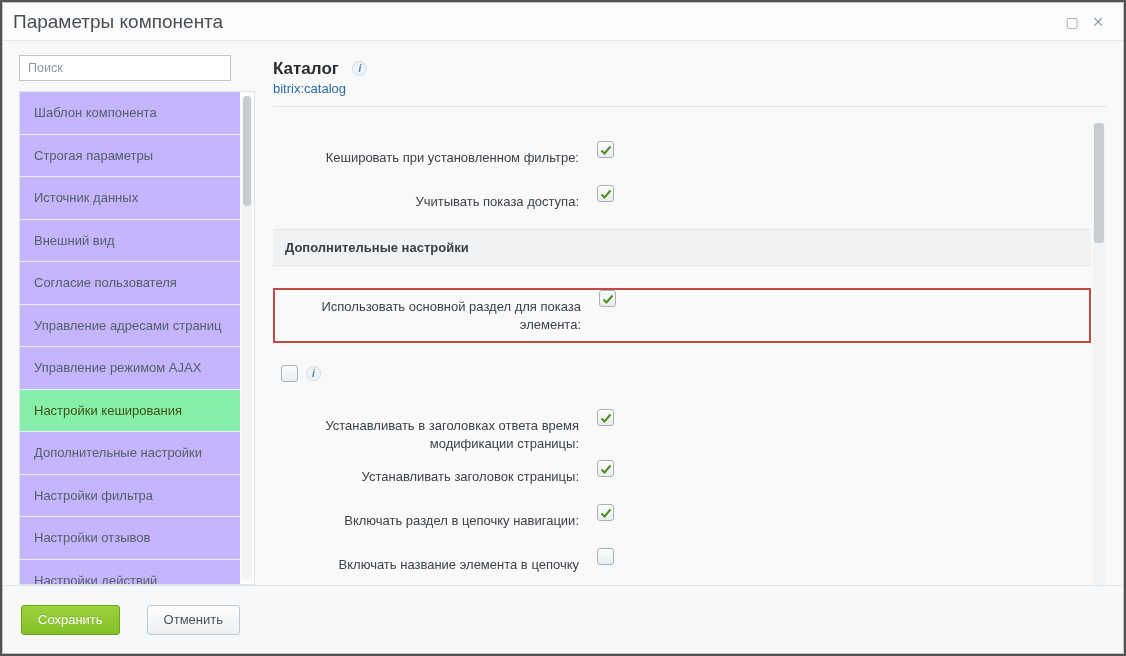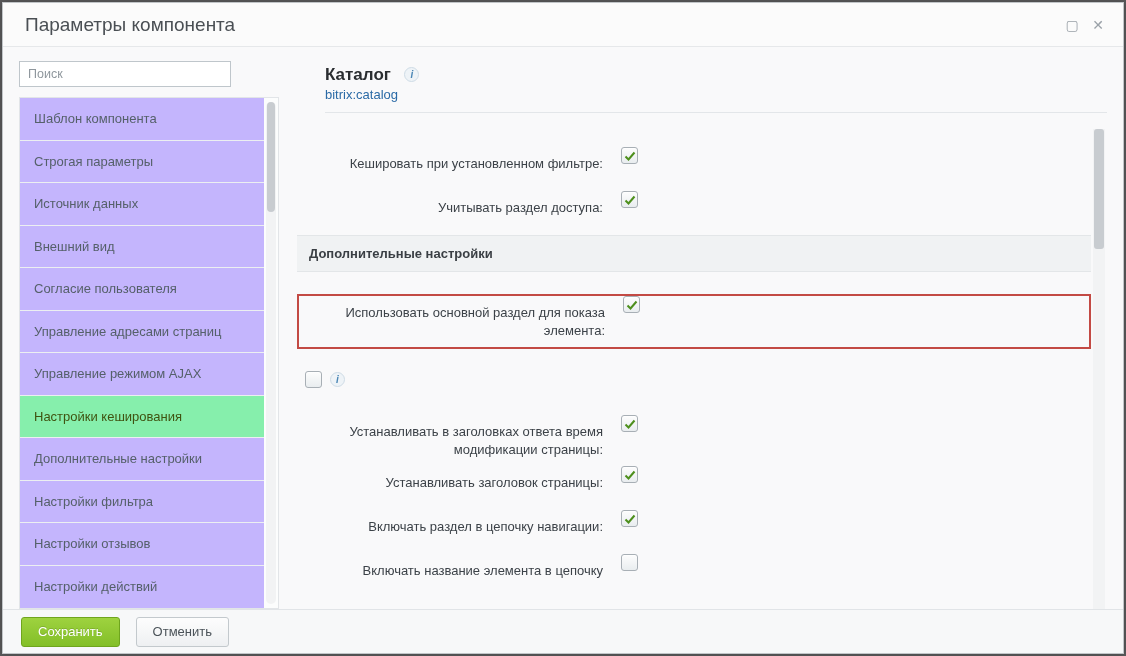--- a/index.html
+++ b/index.html
@@ -16,24 +16,24 @@
 .dialog {
   position: absolute;
   left: 2px; top: 2px; right: 2px; bottom: 2px;
   background: #f9f9fa;
   border: 1px solid #c1c5c8;
   display: flex;
   flex-direction: column;
   box-shadow: 0 0 6px rgba(0,0,0,0.25);
 }
 .titlebar {
-  height: 44px;
+  height: 38px;
   display: flex;
   align-items: center;
-  padding: 0 18px 0 22px;
+  padding: 0 18px 0 10px;
   border-bottom: 1px solid #e6e8ea;
   background: #fbfbfb;
 }
 .titlebar .title {
   font-size: 19px;
   color: #4a4f54;
   font-weight: 400;
   flex: 1;
 }
 .titlebar .winicons { display:flex; gap:12px; }
@@ -50,21 +50,21 @@
   overflow: hidden;
 }
 .content {
   flex:1;
   display:flex;
   gap:18px;
   padding: 14px 16px 0 16px;
   overflow:hidden;
 }
 .sidebar {
-  width: 260px;
+  width: 236px;
   display:flex;
   flex-direction:column;
 }
 .search-wrap { padding-bottom: 10px; }
 .search-input {
   width: 212px;
   height: 26px;
   border: 1px solid #bfc6cb;
   background:#fff;
   padding: 0 8px;
@@ -104,21 +104,21 @@
   position:absolute; left:1px; width:8px;
   top:0; height:110px;
   background:#c8ccd0; border-radius:4px;
 }
 .main {
   flex:1;
   display:flex;
   flex-direction:column;
   overflow:hidden;
 }
-.main-header { padding: 4px 0 10px 0; margin-left: 28px; }
+.main-header { padding: 4px 0 10px 0; }
 .main-title {
   font-size:17px; font-weight:700; color:#2a2d30;
   display:inline-block; margin-right:10px;
 }
 .info-badge {
   display:inline-flex; width:15px; height:15px;
   border-radius:50%; background:#eef3f7;
   align-items:center; justify-content:center;
   color:#4a86b5; font-style:italic; font-weight:bold; font-size:10px;
   border:1px solid #cfdce6; vertical-align:2px;
@@ -174,25 +174,25 @@
   padding: 10px 12px;
   font-weight:700;
   color:#3a3f44;
   font-size:13px;
 }
 .highlight-row {
   border: 2px solid #c34a44;
   margin: 22px 0;
 }
 .footer {
-  height:44px;
+  height:68px;
   border-top:1px solid #e1e4e7;
   display:flex; align-items:center;
   padding: 0 18px;
-  gap:16px;
+  gap:27px;
   background:#f7f8f9;
 }
 .btn {
   height:30px;
   padding: 0 16px;
   border-radius:3px;
   font-size:13px;
   cursor:pointer;
   border:1px solid;
   display:inline-flex; align-items:center;
@@ -267,21 +267,21 @@
               <div class="ctrl">
                 <span class="cb checked">
                     <svg viewBox="0 0 12 12">
                       <path d="M1.5 6.5 L4.5 9.5 L10.5 2.5" stroke="#4d8f1c" stroke-width="2" fill="none"></path>
                     </svg>
                   </span>
               </div>
             </div>
 
             <div class="row">
-              <div class="label">Учитывать раздел доступа:</div>
+              <div class="label">Учитывать показа доступа:</div>
               <div class="ctrl">
                 <span class="cb checked">
                     <svg viewBox="0 0 12 12">
                       <path d="M1.5 6.5 L4.5 9.5 L10.5 2.5" stroke="#4d8f1c" stroke-width="2" fill="none"></path>
                     </svg>
                   </span>
               </div>
             </div>
 
             <div class="section-head">Дополнительные настройки</div>

